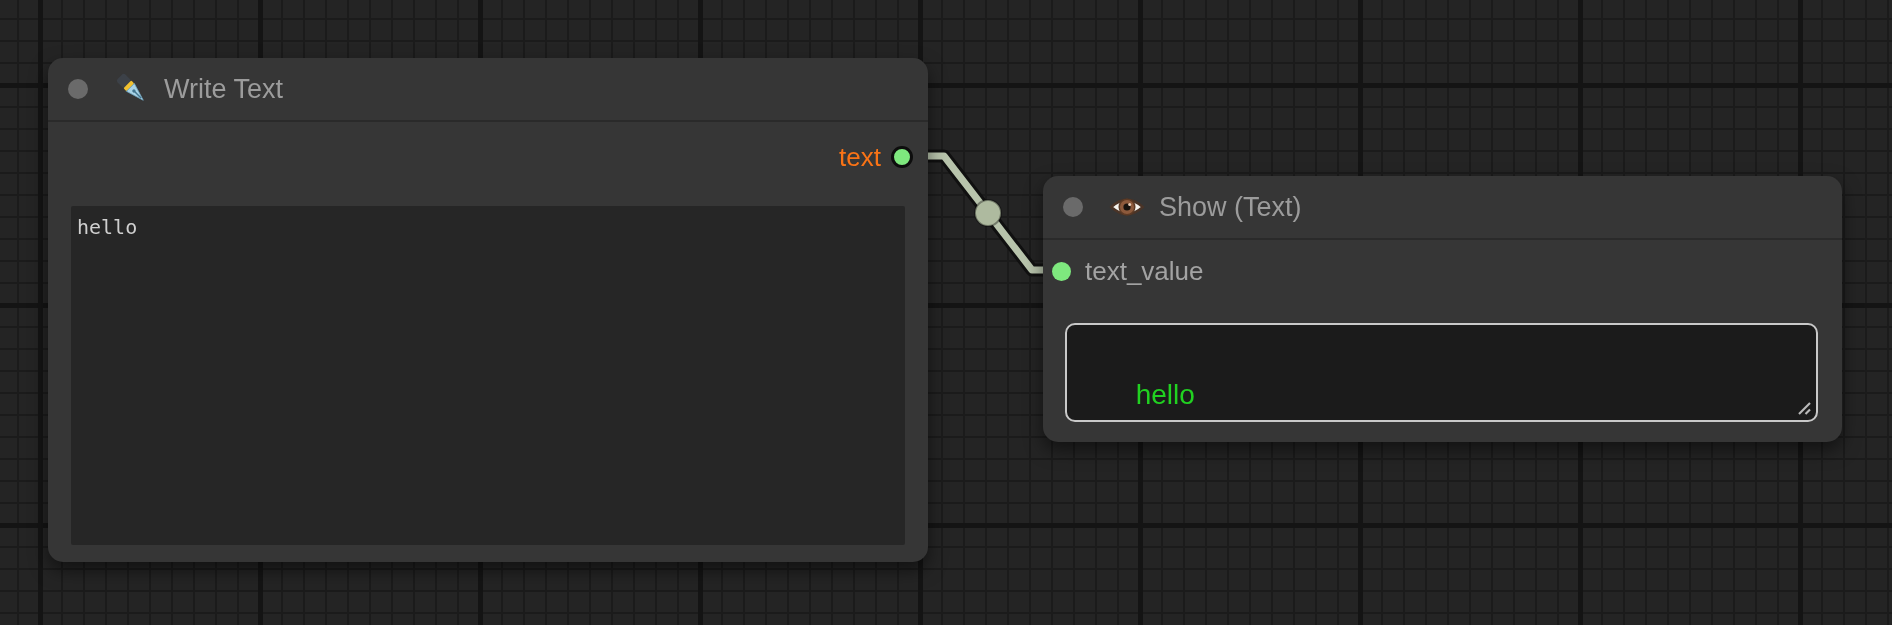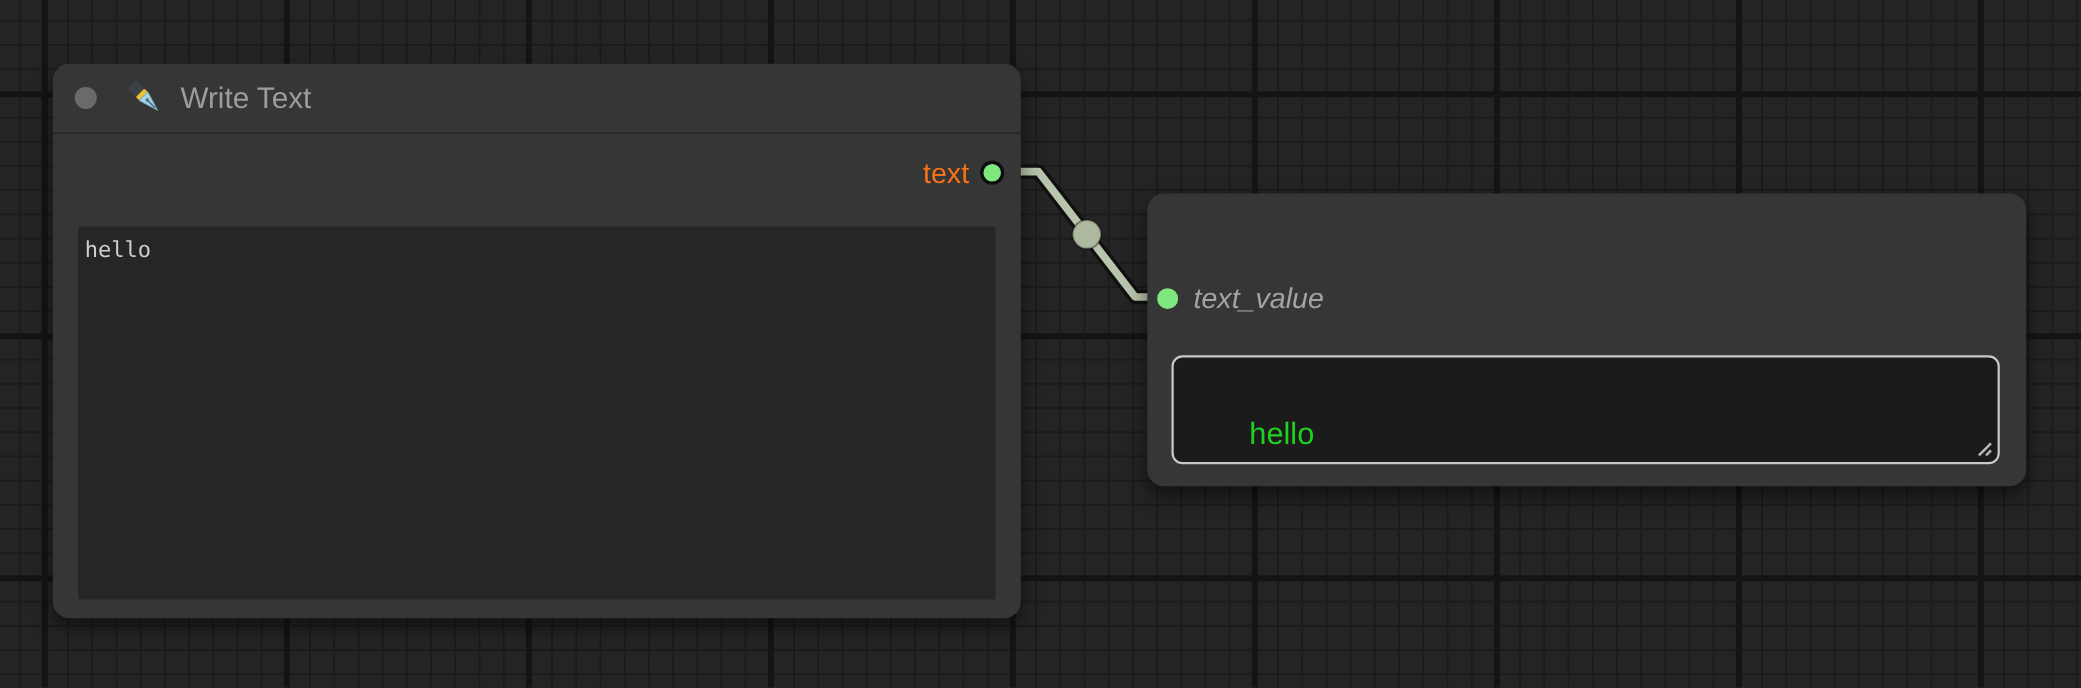--- a/index.html
+++ b/index.html
@@ -62,21 +62,21 @@
     font-family:"DejaVu Sans Mono","Liberation Mono",monospace;
     font-size:20px;line-height:1.35;
     padding:8px 6px;
     border-radius:2px;
   }
 
   
   #node-show{left:1043px;top:176px;width:799px;height:266px;}
   #node-show .input-row{
     position:absolute;top:76px;left:9px;height:38px;
-    display:flex;align-items:center;gap:14px;font-style:italic;
+    display:flex;align-items:center;gap:14px;
   }
   #node-show .input-row .port-label{color:#a3a3a3;}
   .value-box{
     position:absolute;left:22px;top:147px;
     width:753px;height:99px;box-sizing:border-box;
     background:#1b1b1b;
     border:2px solid #c9c9c9;border-radius:10px;
     color:#21d121;font-size:28px;
     padding:22px 20px 0 22px;
     overflow:hidden;white-space:pre;
@@ -111,20 +111,30 @@
       <span class="title-text">Write Text</span>
     </div>
     <div class="output-row">
       <span class="port-label">text</span>
       <div class="port-dot ringed"></div>
     </div>
     <textarea spellcheck="false" style="">hello</textarea>
   </div>
 
   <div class="node" id="node-show">
+    <div class="titlebar">
+      <div class="collapse-dot"></div>
+      <svg class="title-icon" viewBox="0 0 24 24">
+        <path d="M1.5,12 Q12,2.5 22.5,12 Q12,21.5 1.5,12 Z" fill="#f6f4ef" stroke="#4a3427" stroke-width="1.6"></path>
+        <circle cx="12" cy="12" r="5.2" fill="#8d5a3c" stroke="#5d3a24" stroke-width="1"></circle>
+        <circle cx="12" cy="12" r="2.4" fill="#17120e"></circle>
+        <circle cx="13.8" cy="10.4" r="1" fill="#e8cdb8"></circle>
+      </svg>
+      <span class="title-text">Show (Text)</span>
+    </div>
     <div class="input-row">
       <div class="port-dot"></div>
       <span class="port-label">text_value</span>
     </div>
     <div class="value-box">
       <span>hello</span>
       <svg class="resize-handle" viewBox="0 0 18 18">
         <line x1="5" y1="16" x2="16" y2="5" stroke="#b9b9b9" stroke-width="2.2"></line>
         <line x1="11.5" y1="16" x2="16" y2="11.5" stroke="#b9b9b9" stroke-width="2.2"></line>
       </svg>

